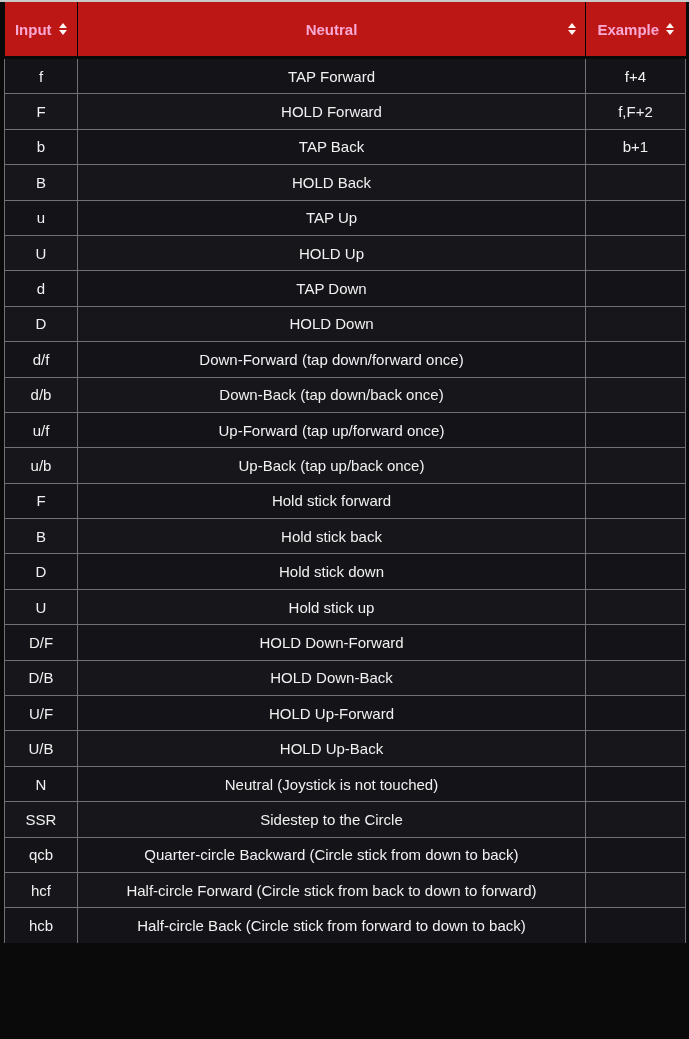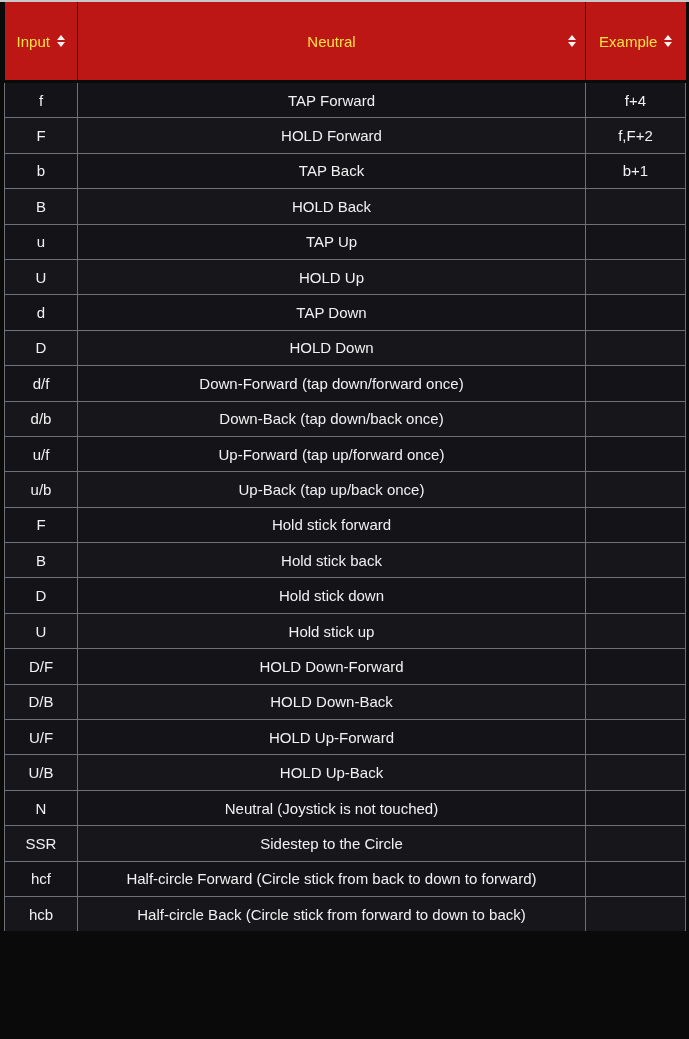--- a/index.html
+++ b/index.html
@@ -22,25 +22,25 @@
     margin: 0 4px;
     border-collapse: collapse;
     table-layout: fixed;
   }
   col.col-input   { width: 73px; }
   col.col-command { width: 508px; }
   col.col-example { width: 100px; }
 
   thead th {
     background: #bd1715;
-    color: #fde047;
+    color: #f9a8d4;
     font-size: 15px;
-    font-weight: 400;
+    font-weight: 700;
     height: 46px;
-    padding: 16px 6px;
+    padding: 4px 6px;
     border-left: 1px solid rgba(0,0,0,0.4);
     border-right: 1px solid rgba(0,0,0,0.4);
     border-bottom: 3px solid #0a0a0b;
     position: relative;
     text-align: center;
     vertical-align: middle;
     cursor: pointer;
     user-select: none;
   }
   thead th:first-child { border-left: none; }
@@ -233,20 +233,25 @@
     <td>N</td>
     <td>Neutral (Joystick is not touched)</td>
     <td></td>
   </tr>
         <tr>
     <td>SSR</td>
     <td>Sidestep to the Circle</td>
     <td></td>
   </tr>
         <tr>
+    <td>qcb</td>
+    <td>Quarter-circle Backward (Circle stick from down to back)</td>
+    <td></td>
+  </tr>
+        <tr>
     <td>hcf</td>
     <td>Half-circle Forward (Circle stick from back to down to forward)</td>
     <td></td>
   </tr>
         <tr>
     <td>hcb</td>
     <td>Half-circle Back (Circle stick from forward to down to back)</td>
     <td></td>
   </tr>
       </tbody>

